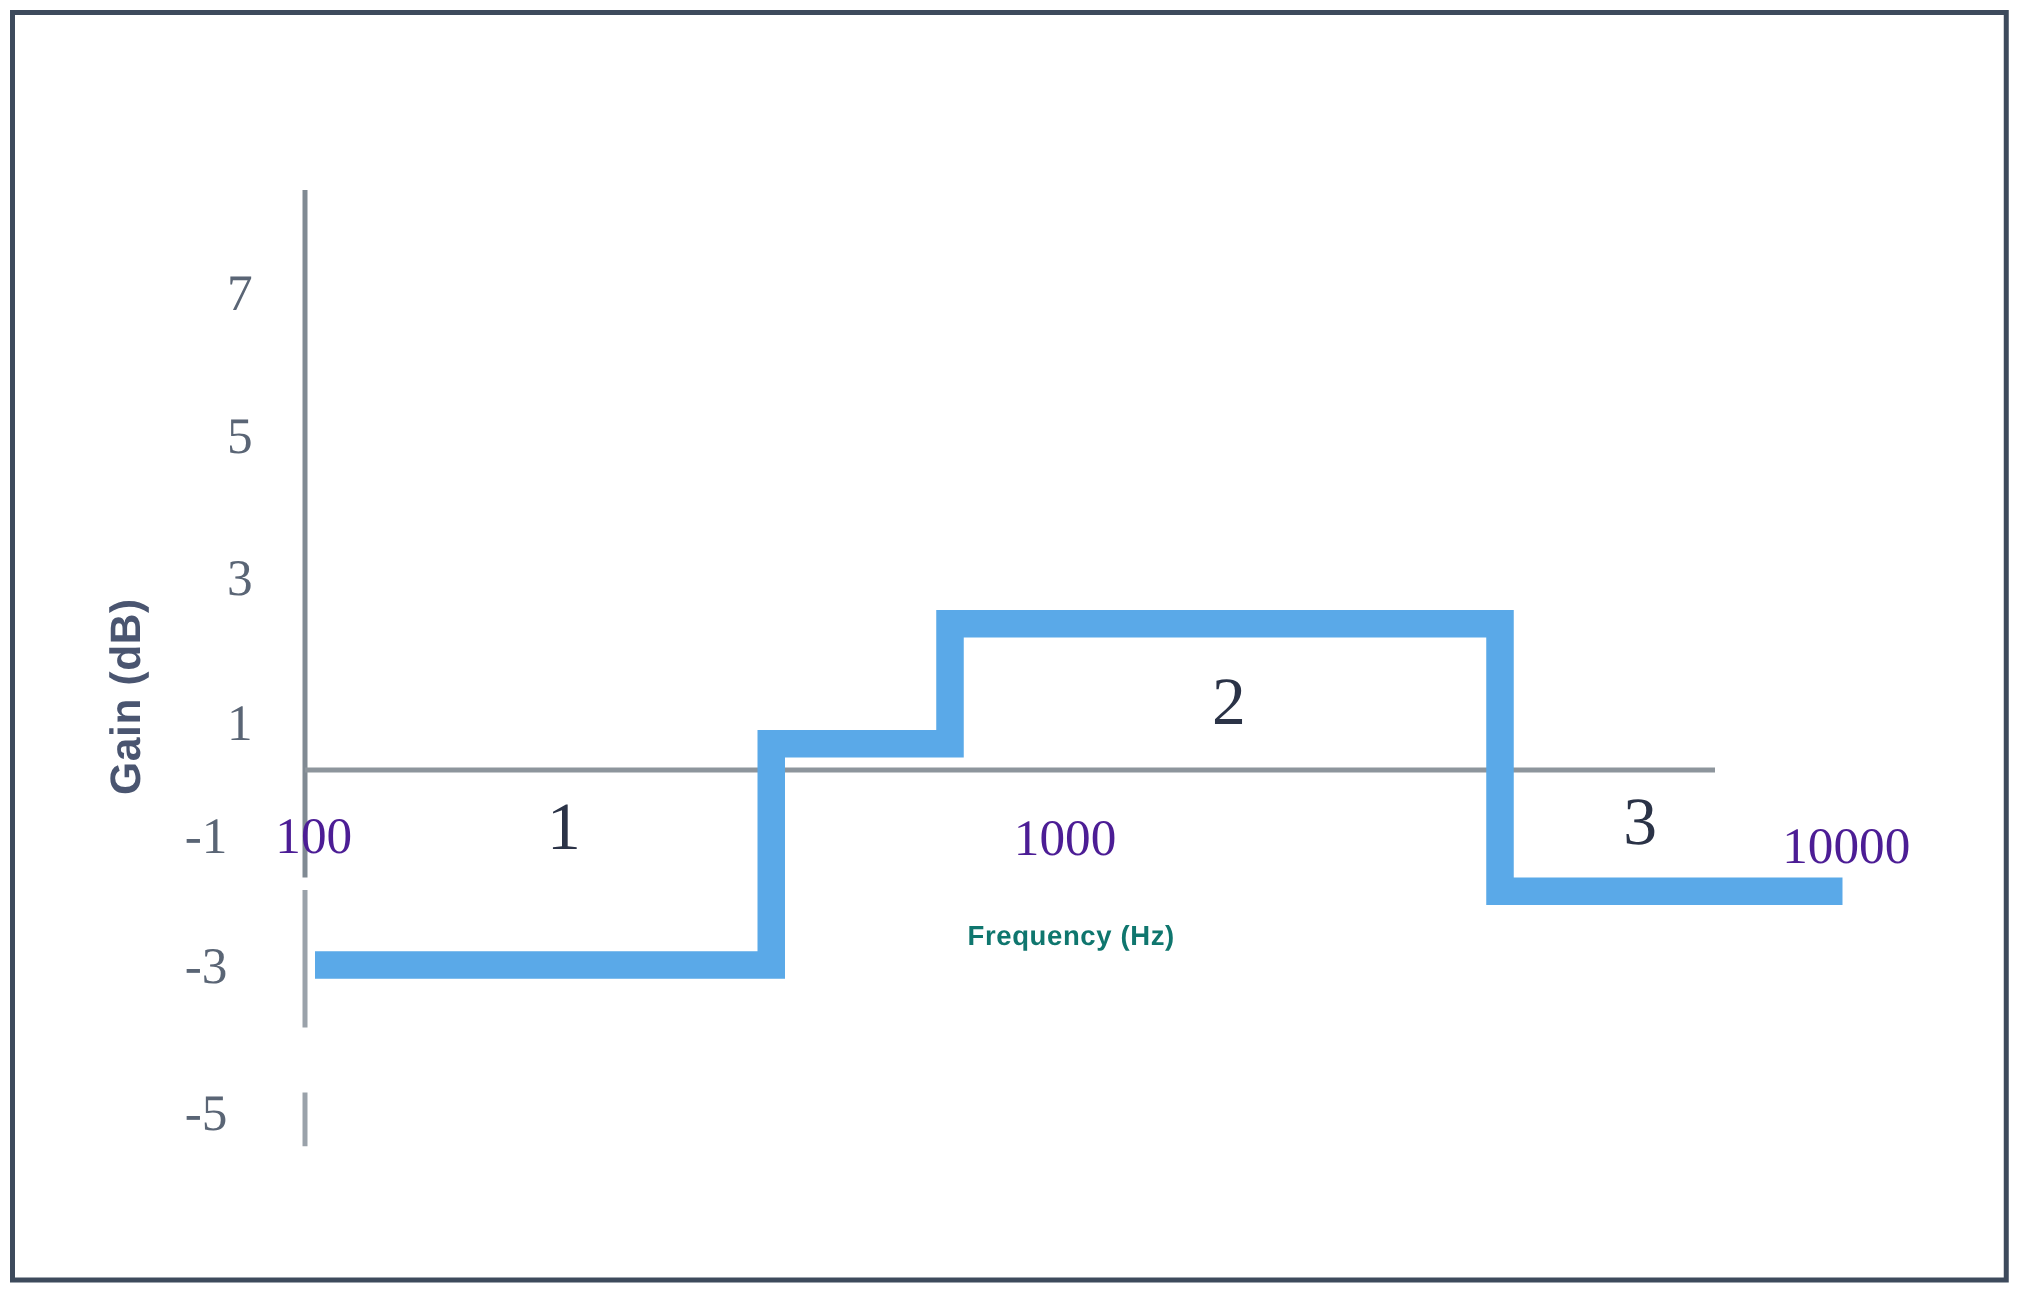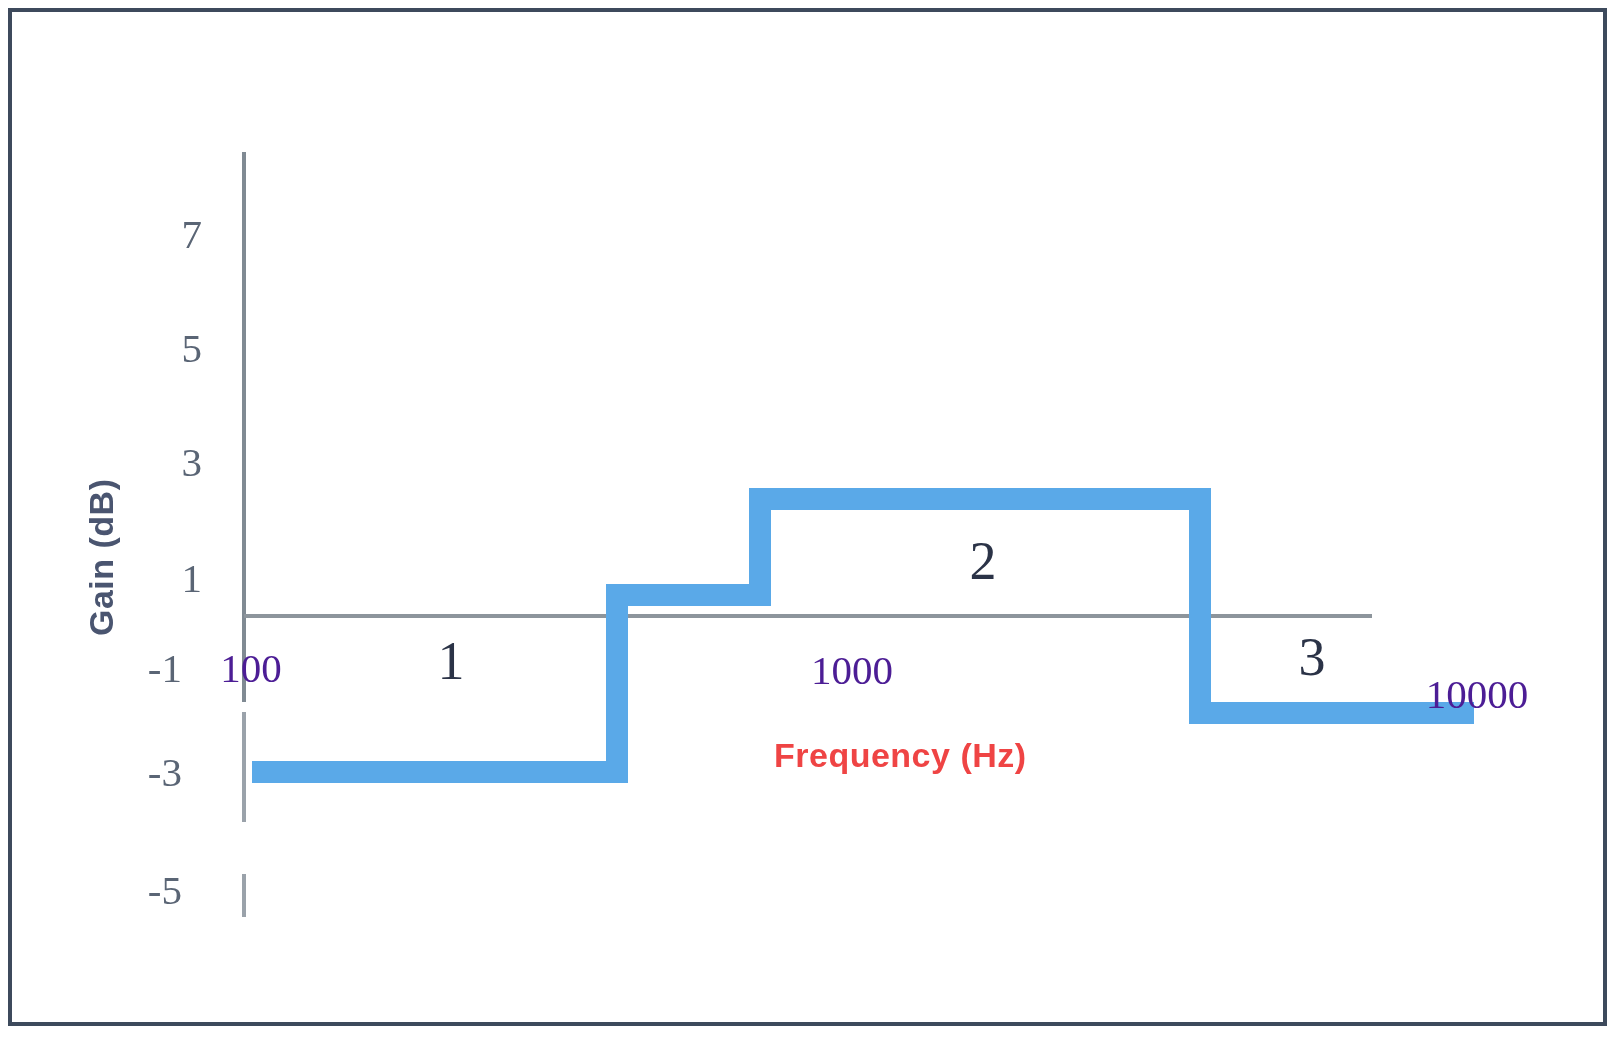--- a/index.html
+++ b/index.html
@@ -61,22 +61,22 @@
   .region-label {
     font-family: "Liberation Serif", serif;
     font-size: 54px;
     color: #2b3347;
     text-align: center;
   }
 
   #xaxis-title {
     font-family: "Liberation Sans", sans-serif;
     font-weight: bold;
-    font-size: 34px;
-    color: #ef4444;
+    font-size: 22px;
+    color: #0f766e;
     letter-spacing: 0.5px;
   }
 
   #yaxis-title {
     font-family: "Liberation Sans", sans-serif;
     font-weight: bold;
     font-size: 34px;
     color: #4a5570;
     letter-spacing: 0.5px;
     transform-origin: 0 0;
@@ -111,21 +111,21 @@
   <div class="txt ytick" style="left:100px; top:636px; width:70px;">-1</div>
 
   <div class="txt ytick" style="left:100px; top:740px; width:70px;">-3</div>
 
   <div class="txt ytick" style="left:100px; top:858px; width:70px;">-5</div>
 
   <div class="txt xtick" style="left:174px; top:636px; width:130px;">100</div>
 
   <div class="txt xtick" style="left:760px; top:638px; width:160px;text-align:center;">1000</div>
 
-  <div class="txt xtick" style="left:1365px; top:662px; width:200px;">10000</div>
+  <div class="txt xtick" style="left:1365px; top:644px; width:200px;">10000</div>
 
   <div class="txt region-label" style="left:404px; top:622px; width:70px;">1</div>
 
   <div class="txt region-label" style="left:936px; top:522px; width:70px;">2</div>
 
   <div class="txt region-label" style="left:1265px; top:618px; width:70px;">3</div>
 
   <div class="txt" id="xaxis-title" style="left:762px; top:726px;">Frequency (Hz)</div>
 
   <div class="txt" id="yaxis-title" style="left:72px; top:624px;">Gain (dB)</div>

